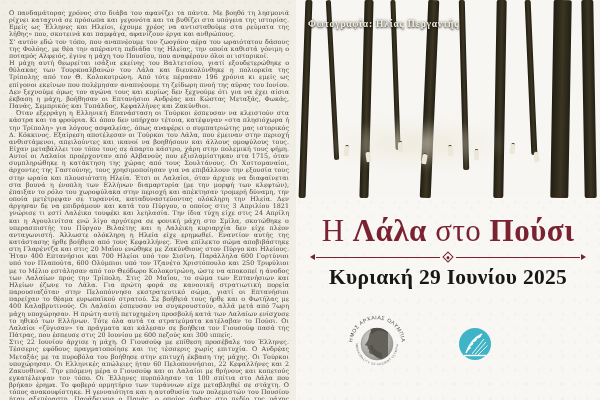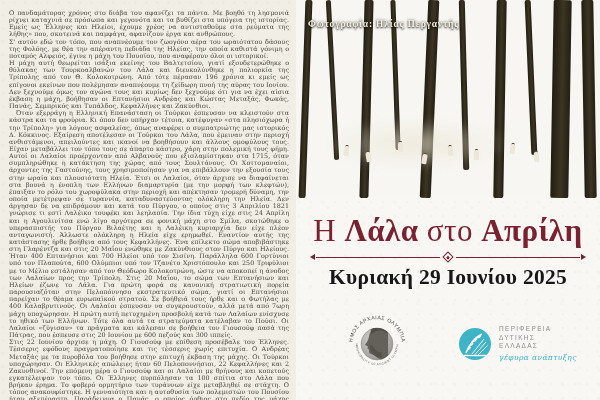--- a/index.html
+++ b/index.html
@@ -132,21 +132,21 @@
     <span class="figure fg6"></span>
     <span class="figure fg7"></span>
     <span class="figure fg8"></span>
     <div class="photo-credit">Φωτογραφία: Ηλίας Περγαντής</div>
   </div>
 
   <div class="bottom-right">
     <h1 class="event-title"><span>Η</span>
       <span class="b">Λάλα</span>
       <span>στο</span>
-      <span class="b">Απρίλη</span></h1>
+      <span class="b">Πούσι</span></h1>
 
     <div class="divider">
       <span class="arr arr-l"></span>
       <span class="line"></span>
       <span class="orn"></span>
       <span class="line"></span>
       <span class="arr arr-r"></span>
     </div>
 
     <h2 class="event-date">Κυριακή 29 Ιουνίου 2025</h2>
@@ -186,23 +186,17 @@
         <svg class="region-icon" viewBox="0 0 34 34" xmlns="http://www.w3.org/2000/svg">
           <circle cx="17" cy="17" r="16" fill="#3fb4c6"></circle>
           <path d="M 8 26 C 11 18 16 11 24 7" stroke="#ffffff" stroke-width="1.5" fill="none"></path>
           <ellipse cx="11" cy="21.5" rx="2.4" ry="1.1" fill="#ffffff" transform="rotate(-45 11 21.5)"></ellipse>
           <ellipse cx="13.6" cy="17.2" rx="2.4" ry="1.1" fill="#ffffff" transform="rotate(-45 13.6 17.2)"></ellipse>
           <ellipse cx="17" cy="13.2" rx="2.4" ry="1.1" fill="#ffffff" transform="rotate(-40 17 13.2)"></ellipse>
           <ellipse cx="21" cy="9.8" rx="2.4" ry="1.1" fill="#ffffff" transform="rotate(-35 21 9.8)"></ellipse>
           <path d="M 14 27 L 26 12 M 17 27.5 L 28 15 M 20 28 L 29.5 18.5" stroke="#ffffff" stroke-width="0.9" fill="none"></path>
           <path d="M 6 28.5 L 28.5 28.5" stroke="#ffffff" stroke-width="1.4" fill="none"></path>
         </svg>
-        <div class="region-text">
-          <div class="region-line">ΠΕΡΙΦΕΡΕΙΑ</div>
-          <div class="region-line">ΔΥΤΙΚΗΣ</div>
-          <div class="region-line">ΕΛΛΑΔΑΣ</div>
-          <div class="region-slogan">γέφυρα ανάπτυξης</div>
-        </div>
       </div>
     </div>
   </div>
 
 </div>
 
 </body></html>

